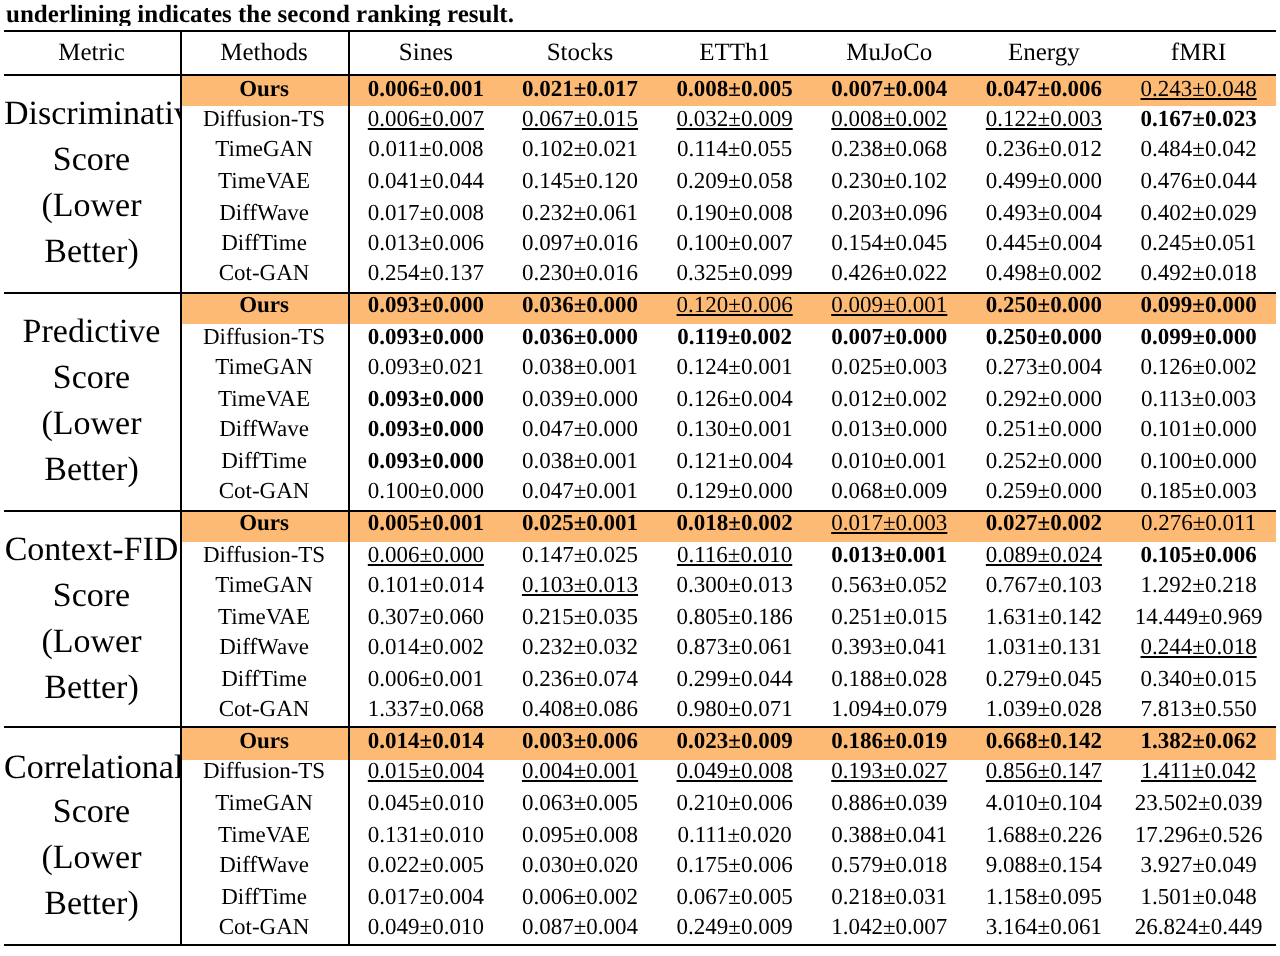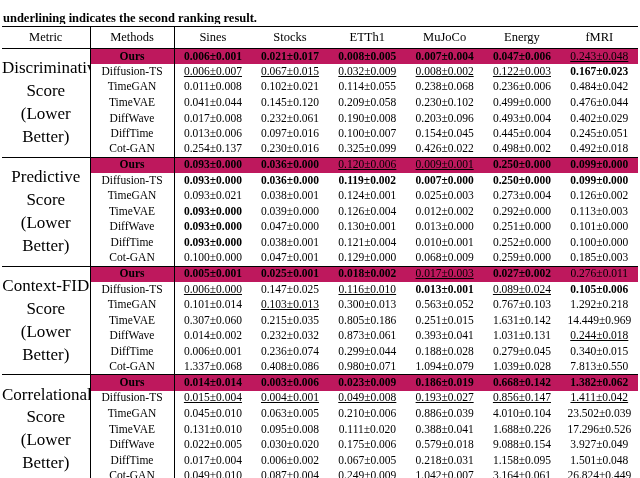--- a/index.html
+++ b/index.html
@@ -3,21 +3,21 @@
 <meta charset="utf-8">
 <style>
   * { margin: 0; padding: 0; box-sizing: border-box; }
   html, body {
     width: 640px; height: 478px;
     background: #ffffff;
     color: #000;
     font-family: "Liberation Serif", "DejaVu Serif", serif;
     overflow: hidden;
   }
-  .page { width: 536px; height: 478px; padding: 11px 2px; }
+  .page { width: 536px; height: 478px; padding: 0 2px; }
   .caption {
     font-weight: bold;
     font-size: 12.5px;
     line-height: 14px;
     height: 13px;
     overflow: hidden;
     padding-left: 1px;
   }
   table.results {
     border-collapse: collapse;
@@ -48,21 +48,21 @@
     white-space: nowrap;
     overflow: hidden;
   }
   td.metric {
     white-space: pre-line;
     font-size: 17px;
     line-height: 1.35;
     background: #fff;
   }
   tr.group-start td { border-top: 1.5px solid #000; }
-  td.hl { background: #be185d; }
+  td.hl { background: #fdba74; }
   .b { font-weight: bold; }
   .u { text-decoration: underline; }
 </style>
 </head>
 <body>
 
 <div class="page">
   <div class="caption">underlining indicates the second ranking result.</div>
   <table class="results">
     <colgroup>
@@ -108,21 +108,21 @@
           <td class="value u">0.008±0.002</td>
           <td class="value u">0.122±0.003</td>
           <td class="value b">0.167±0.023</td>
         </tr>
         <tr>
           <td class="method">TimeGAN</td>
           <td class="value">0.011±0.008</td>
           <td class="value">0.102±0.021</td>
           <td class="value">0.114±0.055</td>
           <td class="value">0.238±0.068</td>
-          <td class="value">0.236±0.006</td>
+          <td class="value">0.236±0.012</td>
           <td class="value">0.484±0.042</td>
         </tr>
         <tr>
           <td class="method">TimeVAE</td>
           <td class="value">0.041±0.044</td>
           <td class="value">0.145±0.120</td>
           <td class="value">0.209±0.058</td>
           <td class="value">0.230±0.102</td>
           <td class="value">0.499±0.000</td>
           <td class="value">0.476±0.044</td>

